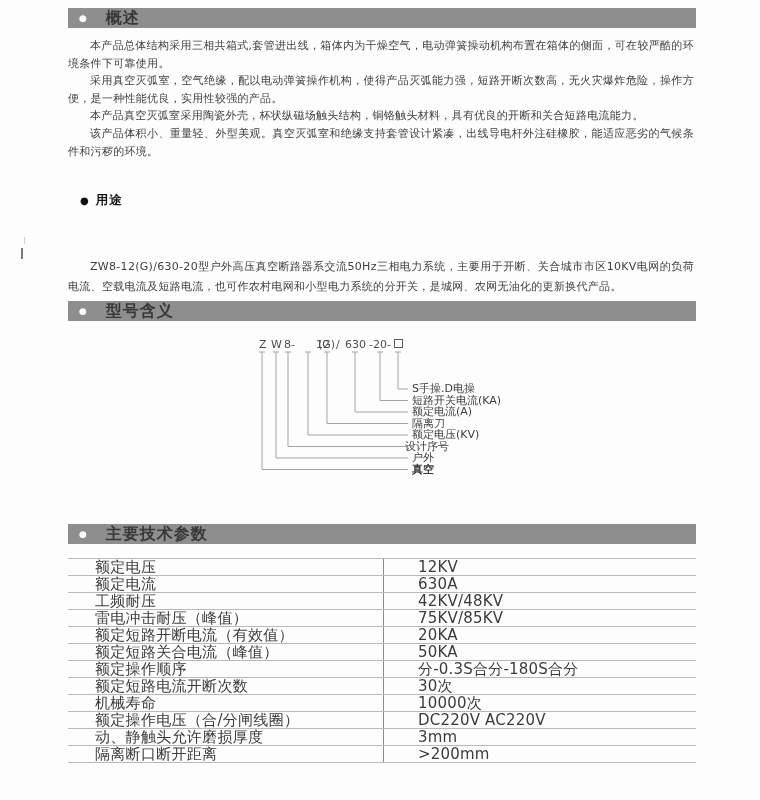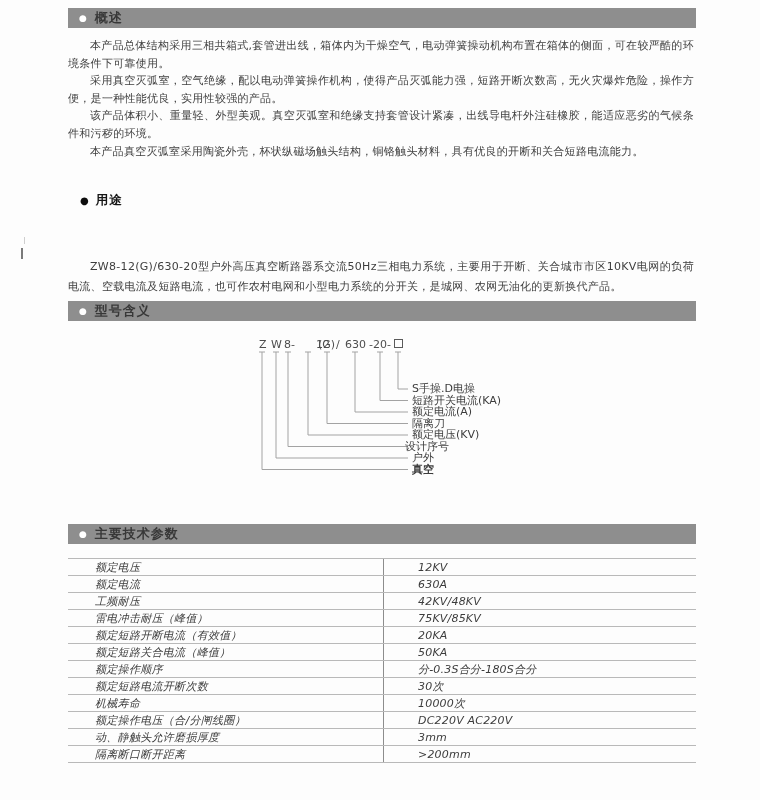--- a/index.html
+++ b/index.html
@@ -3,21 +3,21 @@
 <meta charset="utf-8">
 <style>
   html,body{margin:0;padding:0;}
   body{font-family:"DejaVu Sans","Liberation Sans",sans-serif;}
   .page{position:relative;width:760px;height:800px;background:#fdfdfd;overflow:hidden;}
 
   
   .bar{position:absolute;left:68px;width:628px;height:20px;background:var(--bar-bg,#8e8e8e);
        display:flex;align-items:center;box-sizing:border-box;padding-left:11px;}
   .bar .bullet{color:#ffffff;font-size:9px;line-height:1;margin-right:8px;}
-  .bar .bar-title{color:#383838;font-size:13px;font-weight:700;letter-spacing:1px;}
+  .bar .bar-title{color:#383838;font-size:16px;font-weight:700;letter-spacing:1px;margin-left:11px;}
 
   
   .plain-head{position:absolute;left:80px;display:flex;align-items:center;}
   .plain-head .bullet{color:#0d0d0d;font-size:10px;line-height:1;margin-right:7px;}
   .plain-head .head-title{color:#161616;font-size:12.5px;font-weight:700;letter-spacing:1px;}
 
   
   .paras{position:absolute;left:68px;width:626px;}
   .paras p{margin:0;font-size:11px;line-height:17.6px;color:#3e3e3e;
            text-indent:2em;text-align:justify;letter-spacing:0.3px;}
@@ -27,21 +27,21 @@
   .diagram{position:absolute;left:0;top:330px;width:760px;height:155px;}
   .diagram .token{position:absolute;top:8px;font-size:11px;color:#4d4d4d;white-space:nowrap;}
   .diagram .model-box{position:absolute;left:394px;top:9px;width:7px;height:7px;
                       border:1px solid #5a5a5a;background:transparent;}
   .diagram svg{position:absolute;left:0;top:0;}
   .diagram .dlabel{position:absolute;font-size:11px;line-height:12px;color:#3c3c3c;white-space:nowrap;}
 
   
   .ptable{position:absolute;left:68px;top:558px;width:628px;border-top:1px solid var(--tbl-border,#b9b9b9);}
   .prow{display:flex;height:16px;border-bottom:1px solid var(--tbl-border,#b9b9b9);align-items:center;}
-  .pcell{font-size:11px;color:#3c3c3c;white-space:nowrap;overflow:hidden;font-style:italic;}
+  .pcell{font-size:15px;color:#3c3c3c;white-space:nowrap;overflow:hidden;}
   .pcell.name{width:316px;box-sizing:border-box;padding-left:27px;
               border-right:1px solid var(--tbl-divider,#8d8d8d);height:100%;display:flex;align-items:center;letter-spacing:0.3px;}
   .pcell.value{flex:1;padding-left:34px;letter-spacing:0.2px;}
 
   
   .tick{position:absolute;background:#7a7a7a;}
   .tick.faint{background:#cfcfcf;}
 </style>
 </head>
 <body>
@@ -51,22 +51,22 @@
   <div class="tick faint" style="left:24px;top:237px;width:1px;height:7px;"></div>
   <div class="tick" style="left:21px;top:248px;width:1.5px;height:11px;"></div>
 
   <div class="bar" style="top:8px;">
     <span class="bullet">●</span>
     <span class="bar-title">概述</span>
   </div>
   <div class="paras" style="top:37px;" id="overview-paras">
       <p>本产品总体结构采用三相共箱式,套管进出线，箱体内为干燥空气，电动弹簧操动机构布置在箱体的侧面，可在较严酷的环境条件下可靠使用。</p>
       <p>采用真空灭弧室，空气绝缘，配以电动弹簧操作机构，使得产品灭弧能力强，短路开断次数高，无火灾爆炸危险，操作方便，是一种性能优良，实用性较强的产品。</p>
+      <p>本产品真空灭弧室采用陶瓷外壳，杯状纵磁场触头结构，铜铬触头材料，具有优良的开断和关合短路电流能力。</p>
       <p>该产品体积小、重量轻、外型美观。真空灭弧室和绝缘支持套管设计紧凑，出线导电杆外注硅橡胶，能适应恶劣的气候条件和污秽的环境。</p>
-      <p>本产品真空灭弧室采用陶瓷外壳，杯状纵磁场触头结构，铜铬触头材料，具有优良的开断和关合短路电流能力。</p>
     </div>
 
   <div class="plain-head" style="top:192px;">
     <span class="bullet">●</span>
     <span class="head-title">用途</span>
   </div>
   <div class="paras usage" style="top:221px;">
     <p>ZW8-12(G)/630-20型户外高压真空断路器系交流50Hz三相电力系统，主要用于开断、关合城市市区10KV电网的负荷电流、空载电流及短路电流，也可作农村电网和小型电力系统的分开关，是城网、农网无油化的更新换代产品。</p>
   </div>
 

